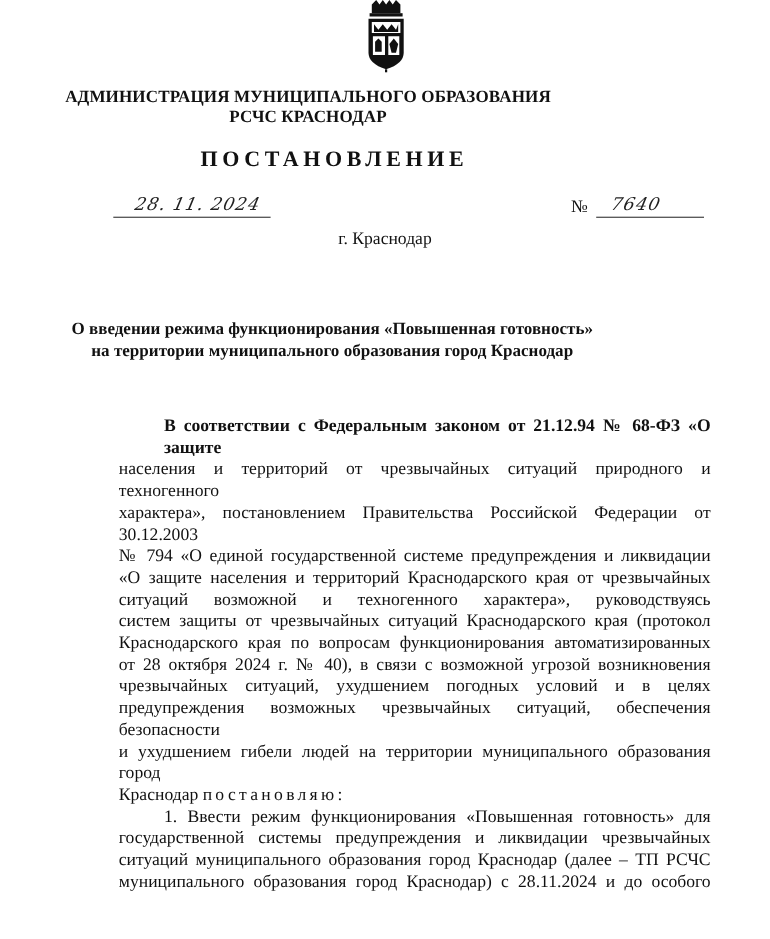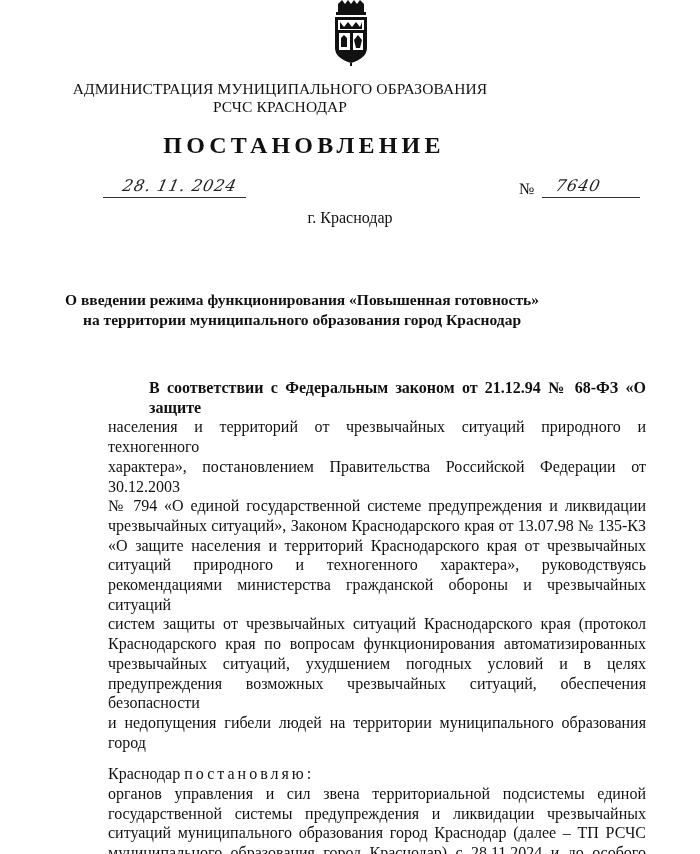--- a/index.html
+++ b/index.html
@@ -3,27 +3,27 @@
 <meta charset="utf-8">
 <style>
   html, body { margin: 0; padding: 0; background: #ffffff; }
   body {
     width: 700px; height: 854px; position: relative; overflow: hidden;
     font-family: "Liberation Serif", "DejaVu Serif", serif; color: #111;
   }
   .emblem { position: absolute; left: 330px; top: 0; width: 42px; height: 66px; }
   .hdr {
     position: absolute; left: 0; width: 560px; text-align: center;
-    font-weight: normal; font-size: 15.5px; letter-spacing: 0.1px; line-height: 18px;
+    font-weight: bold; font-size: 15.5px; letter-spacing: 0.1px; line-height: 18px;
   }
   .hdr1 { top: 80px; }
   .hdr2 { top: 98px; }
   .title {
     position: absolute; left: 0; width: 608px; top: 131px; text-align: center;
-    font-weight: bold; font-size: 24px; letter-spacing: 4.2px; line-height: 28px;
+    font-weight: bold; font-size: 20px; letter-spacing: 4.2px; line-height: 28px;
   }
   .date-line {
     position: absolute; left: 103px; top: 177px; width: 143px; height: 20px;
     border-bottom: 1px solid #333;
   }
   .hand {
     font-family: "DejaVu Serif", serif; font-style: italic; font-size: 16px;
     color: #222; letter-spacing: 1px; position: absolute; bottom: 2px;
     transform: skewX(-12deg);
   }
@@ -37,21 +37,21 @@
   .city { position: absolute; left: 0; width: 700px; top: 209px; text-align: center; font-size: 16px; }
   .subject {
     position: absolute; left: 0; width: 604px; top: 290px; text-align: center;
     font-weight: bold; font-size: 15.5px; line-height: 19.5px;
   }
   .body-text {
     position: absolute; left: 108px; top: 378px; width: 538px;
     font-size: 16px; line-height: 19.7px;
   }
   .body-text .line { display: block; text-align: justify; text-align-last: justify; white-space: normal; }
-  .body-text .last { text-align-last: left; margin-top: 12px; }
+  .body-text .last { text-align-last: left; }
   .spaced { letter-spacing: 3px; }
 </style>
 </head>
 <body>
 
 <svg class="emblem" viewBox="0 0 42 66">
   <g fill="#111">
     <path d="M8 4 L12 0 L15 4 L18 0 L21 4 L24 0 L27 4 L30 0 L34 4 L34 12 L8 12 Z"></path>
     <rect x="6" y="12" width="30" height="3"></rect>
     <path d="M5 17 H37 V48 Q37 58 21 63 Q5 58 5 48 Z" fill="#111"></path>
@@ -83,32 +83,31 @@
   <div>О введении режима функционирования «Повышенная готовность»</div>
   <div>на территории муниципального образования город Краснодар</div>
 </div>
 
 <div class="body-text">
   <div id="preamble">
       <span class="line" style="padding-left: 41px; font-weight: bold;">В соответствии с Федеральным законом от 21.12.94 № 68-ФЗ «О защите</span>
       <span class="line">населения и территорий от чрезвычайных ситуаций природного и техногенного</span>
       <span class="line">характера», постановлением Правительства Российской Федерации от 30.12.2003</span>
       <span class="line">№ 794 «О единой государственной системе предупреждения и ликвидации</span>
-      <span class="line">чрезвычайных ситуаций», Законом Краснодарского края от 13.07.98 № 135-КЗ</span>
       <span class="line">«О защите населения и территорий Краснодарского края от чрезвычайных</span>
-      <span class="line">ситуаций природного и техногенного характера», руководствуясь</span>
-      <span class="line">рекомендациями министерства гражданской обороны и чрезвычайных ситуаций</span>
+      <span class="line">ситуаций возможной и техногенного характера», руководствуясь</span>
       <span class="line">систем защиты от чрезвычайных ситуаций Краснодарского края (протокол</span>
       <span class="line">Краснодарского края по вопросам функционирования автоматизированных</span>
+      <span class="line">от 28 октября 2024 г. № 40), в связи с возможной угрозой возникновения</span>
       <span class="line">чрезвычайных ситуаций, ухудшением погодных условий и в целях</span>
       <span class="line">предупреждения возможных чрезвычайных ситуаций, обеспечения безопасности</span>
-      <span class="line">и недопущения гибели людей на территории муниципального образования город</span>
+      <span class="line">и ухудшением гибели людей на территории муниципального образования город</span>
       <span class="line last"><span>Краснодар </span><span class="spaced">постановляю:</span></span>
     </div>
   <div id="items">
       <div>
-        <span class="line">органов управления и сил звена территориальной подсистемы единой</span>
+        <span class="line" style="padding-left: 41px;">1. Ввести режим функционирования «Повышенная готовность» для</span>
         <span class="line">государственной системы предупреждения и ликвидации чрезвычайных</span>
         <span class="line">ситуаций муниципального образования город Краснодар (далее – ТП РСЧС</span>
         <span class="line">муниципального образования город Краснодар) с 28.11.2024 и до особого</span>
       </div>
     </div>
 </div>
 
 </body></html>

